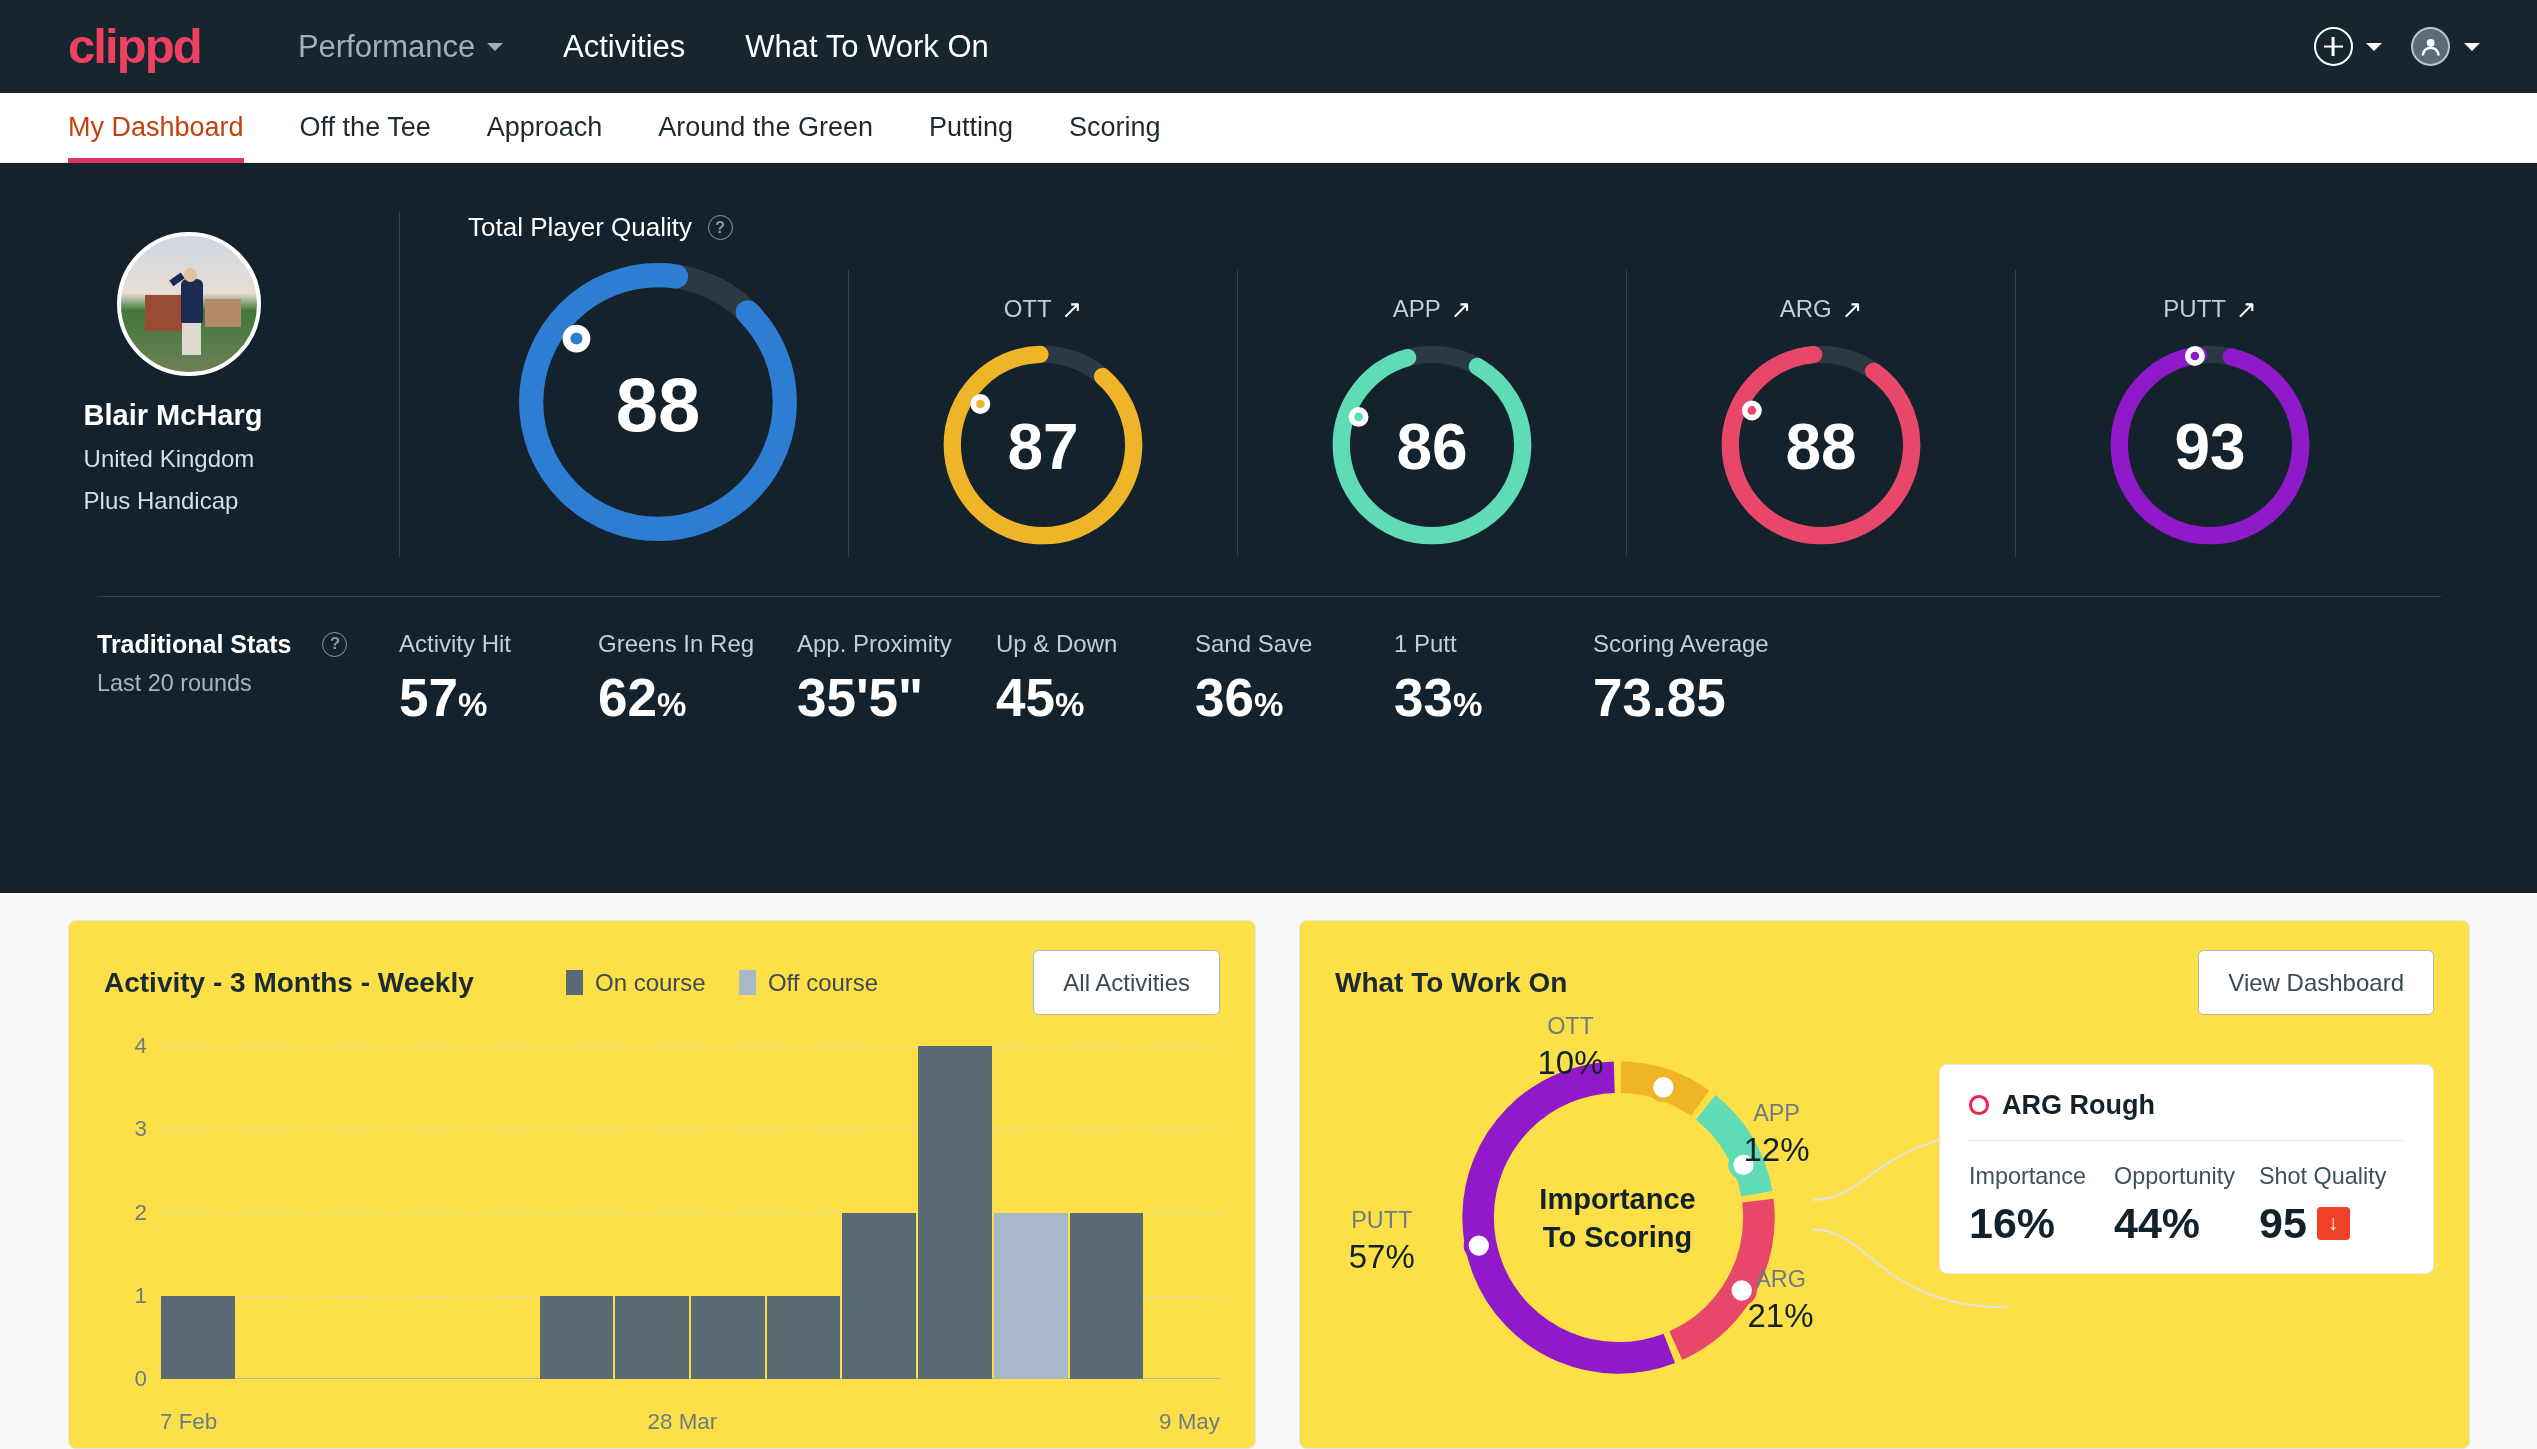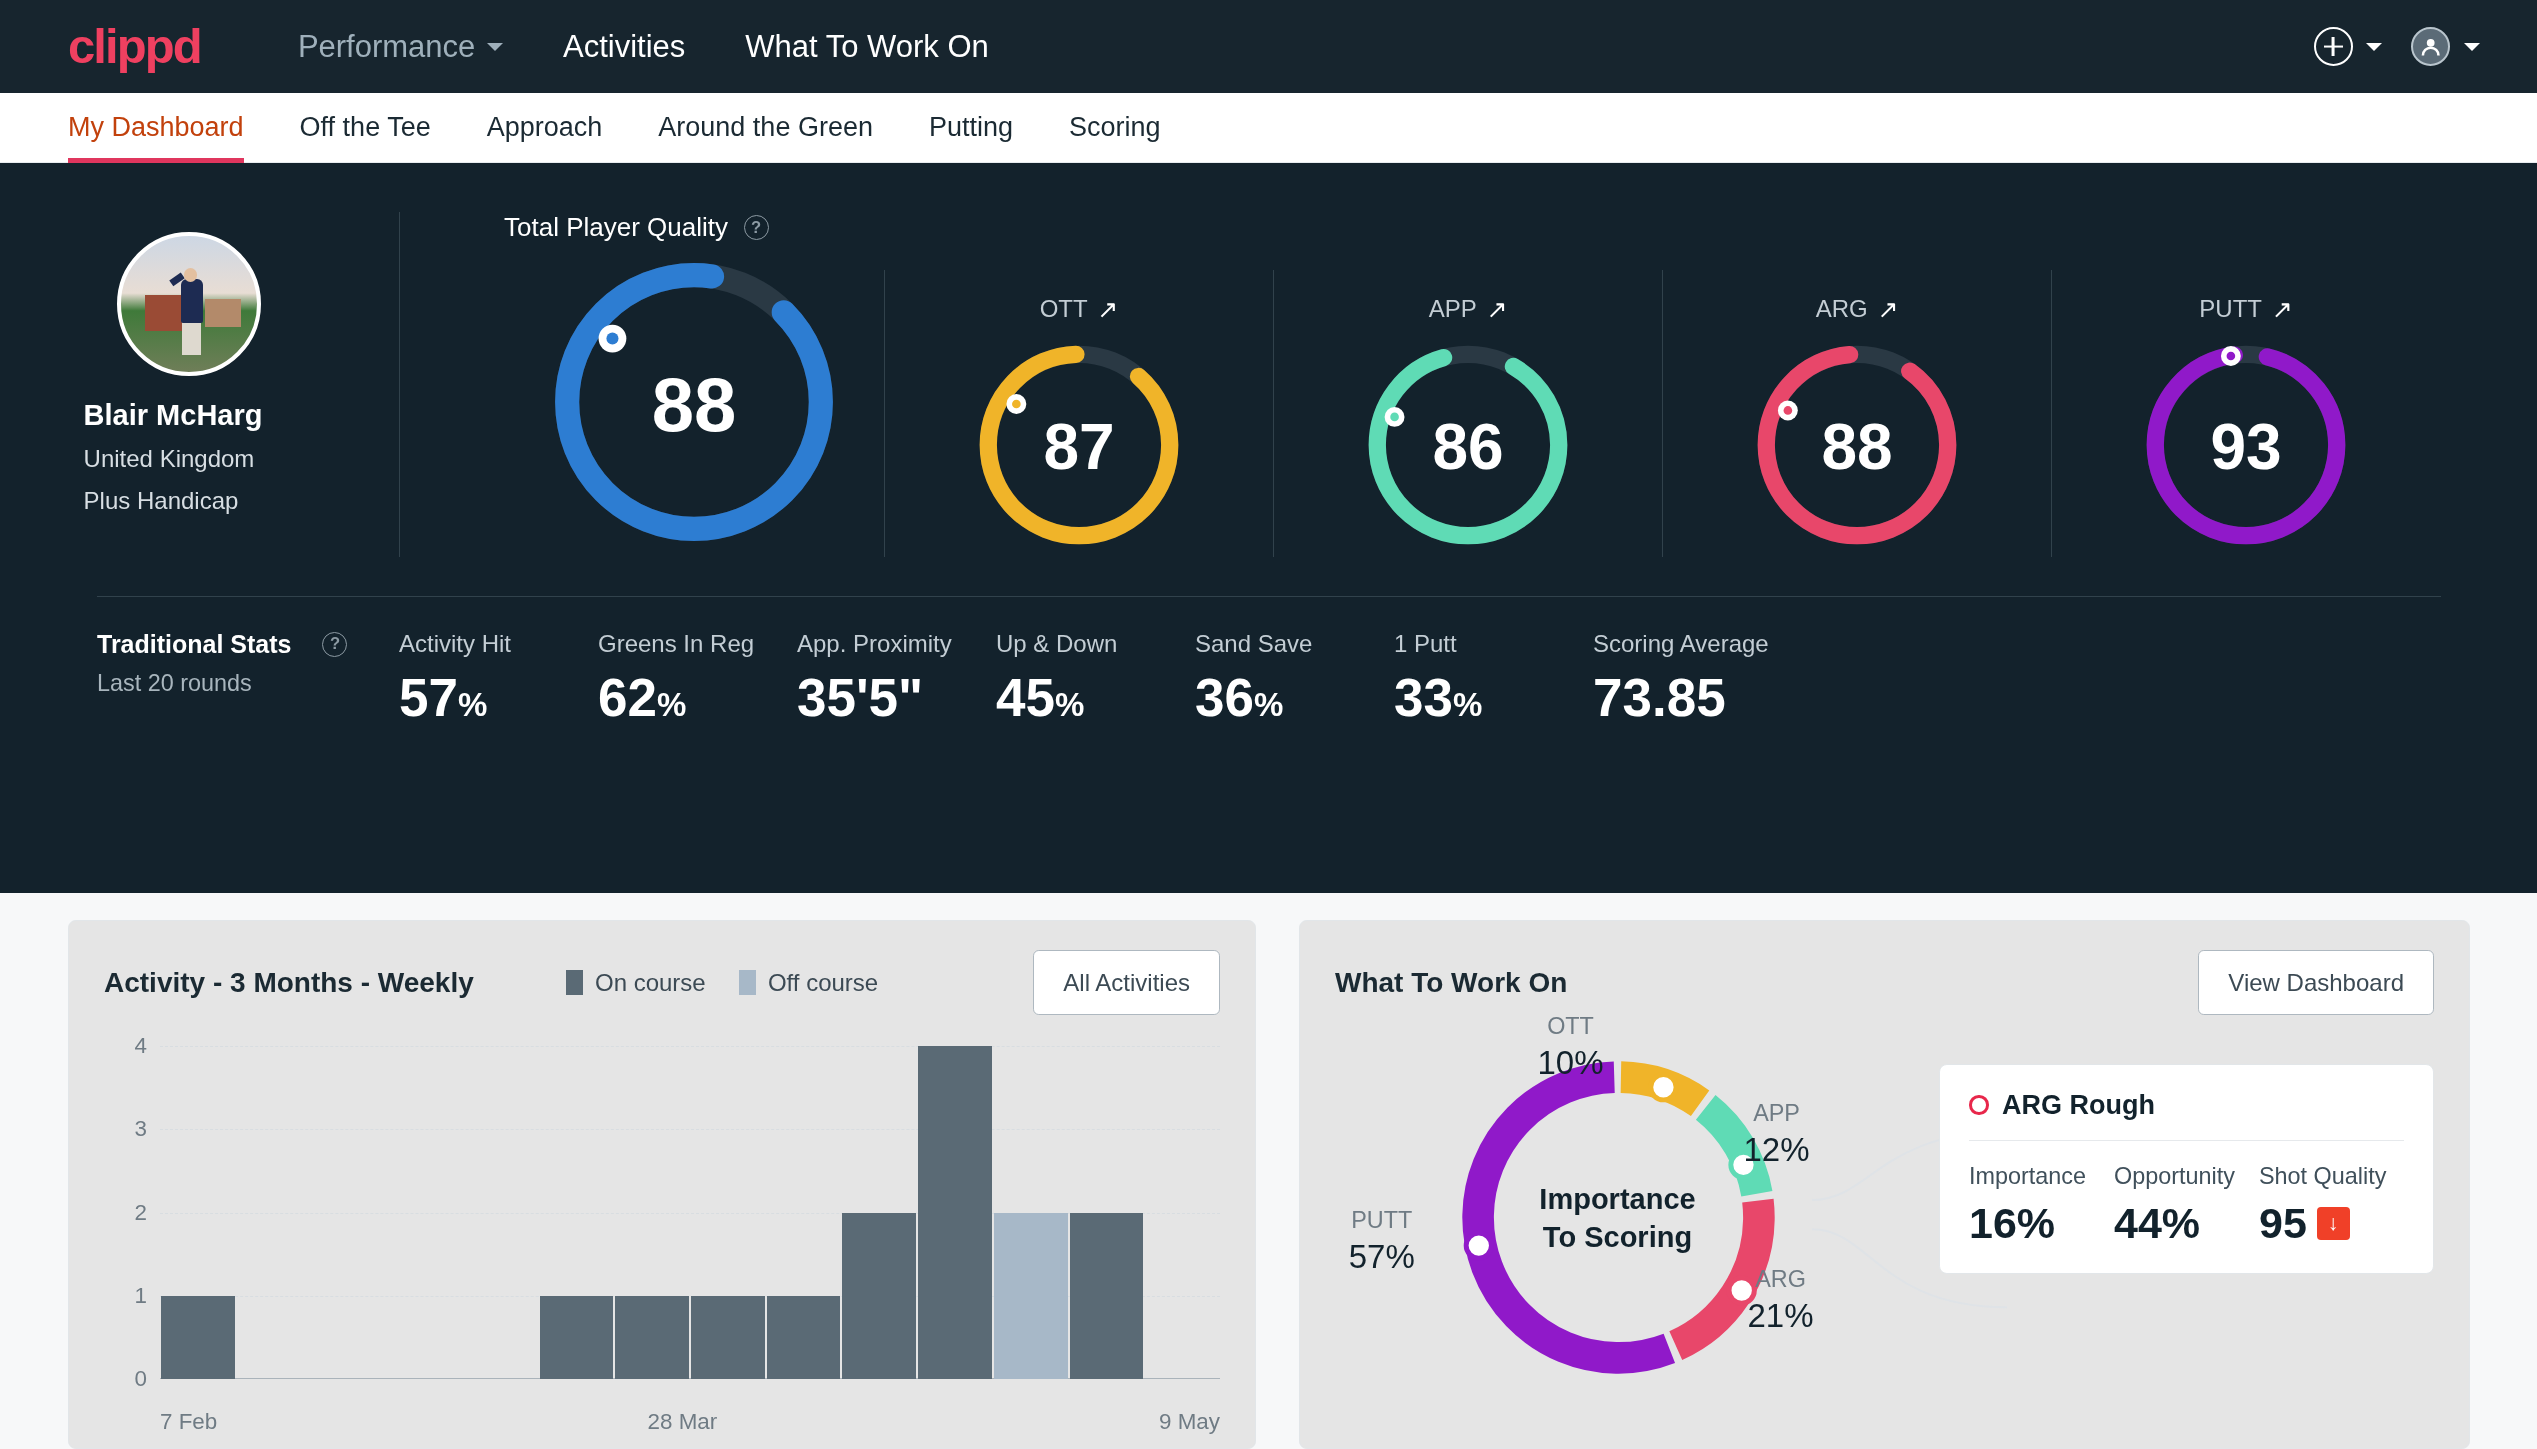--- a/index.html
+++ b/index.html
@@ -76,21 +76,21 @@
     background:#1d2b52; border-radius: 5.8px 5.8px 1.9px 1.9px;}
   .avatar-photo .golfer-legs { position:absolute; left:45%; top:60%; width:14%; height:28%;
     background:#ded9cf; }
   .avatar-photo .golfer-head { position:absolute; left:46%; top:24%; width:10%; height:10%;
     background:#e3c0a0; border-radius:50%;}
   .avatar-photo .golfer-arm { position:absolute; left:36%; top:30%; width:10%; height:5%;
     background:#1d2b52; transform: rotate(-35deg); }
   .player-name { margin-top:23.4px; font-size:29px; font-weight:700; color:#fff; padding-left:15.6px;}
   .player-sub { margin-top:13.6px; font-size:24px; color:#d7dee3; padding-left:15.6px;}
 
-  .quality-col { flex:1; border-left: 1.9px solid #31424c; padding-left: 104px; }
+  .quality-col { flex:1; border-left: 1.9px solid #31424c; padding-left: 68px; }
   .q-title { display:flex; align-items:center; gap:15.6px; font-size:26px; color:#fff; }
   .help-icon {
     width:25px;height:25px;border-radius:50%;border:1.9px solid #8c9aa3;
     color:#8c9aa3;font-size:16.6px;display:flex;align-items:center;justify-content:center;
     font-weight:600;
   }
   .gauges { display:flex; align-items:flex-end; margin-top: 7.8px; }
   .gauge-cell { display:flex; flex-direction:column; align-items:center; position:relative;}
   .gauge-cell.big { width: 380px; }
   .gauge-cell.small { width: 389px; border-left:1.9px solid #31424c; padding-top:25px;}
@@ -110,21 +110,21 @@
   .stats-title-col { width: 302px; }
   .stats-title { font-size:25px; font-weight:700; color:#fff; display:flex;align-items:center;gap:31px;}
   .stats-sub { margin-top:11.7px; font-size:23.4px; color:#a8b5bd;}
   .stat { width: 199px; }
   .stat .lbl { font-size:24px; color:#c3cdd4; }
   .stat .val { margin-top:9.7px; font-size:53px; font-weight:700; color:#fff; white-space:nowrap;}
   .stat .val .pct { font-size:33px; font-weight:700;}
 
   
   .bottom { background:#f7f8f9; padding: 27px 68px 0 68px; height: 556px; display:flex; gap:43px; }
-  .card { background:#e5e5e5; border:1.9px solid #e2e6e9; border-radius:7.8px; padding: 29px 35px; }
+  .card { background:#fde047; border:1.9px solid #e2e6e9; border-radius:7.8px; padding: 29px 35px; }
   .card.activity { width: 1188px; }
   .card.wtwo { flex:1; }
   .card-head { display:flex; align-items:center; }
   .card-title { font-size:28px; font-weight:700; color:#1b2a33;}
   .legend { display:flex; align-items:center; gap:33px; margin-left: 92px;}
   .legend-item { display:flex; align-items:center; gap:11.7px; font-size:24px; color:#3c4a54;}
   .swatch { width:17.5px; height:25px; }
   .btn-outline {
     margin-left:auto; border:1.9px solid #aeb8c0; border-radius:5.8px; background:#fff;
     padding: 17.5px 29px; font-size:24px; color:#3c4a54; cursor:pointer;

